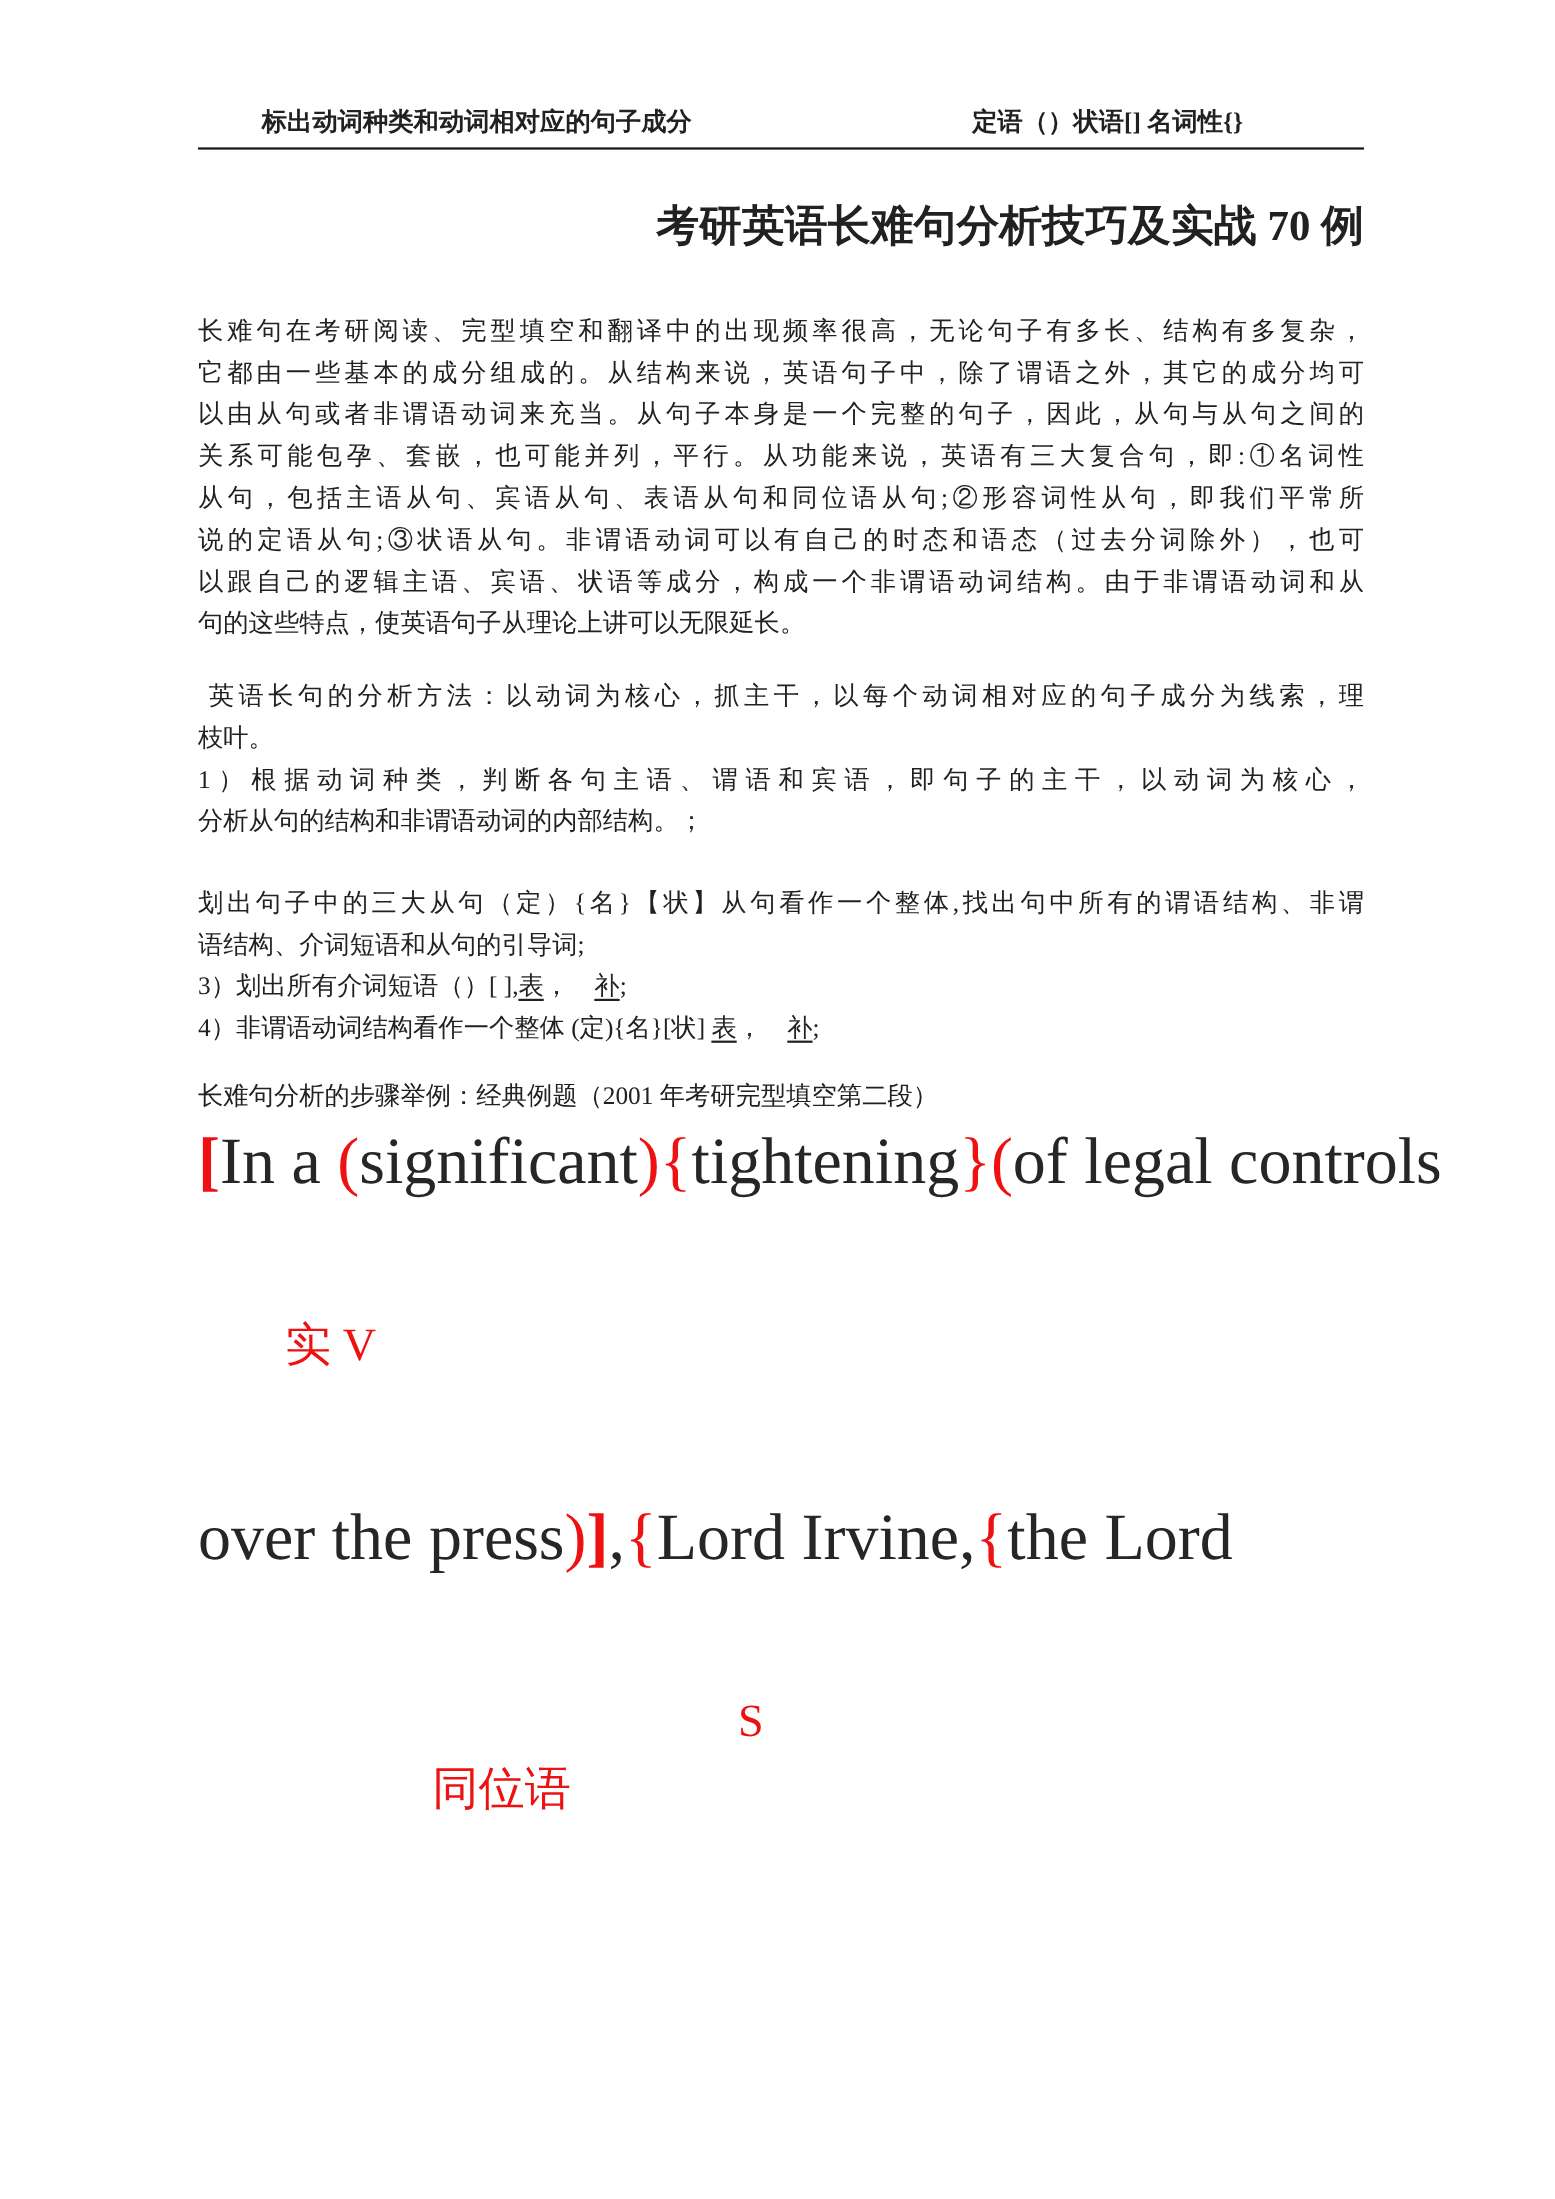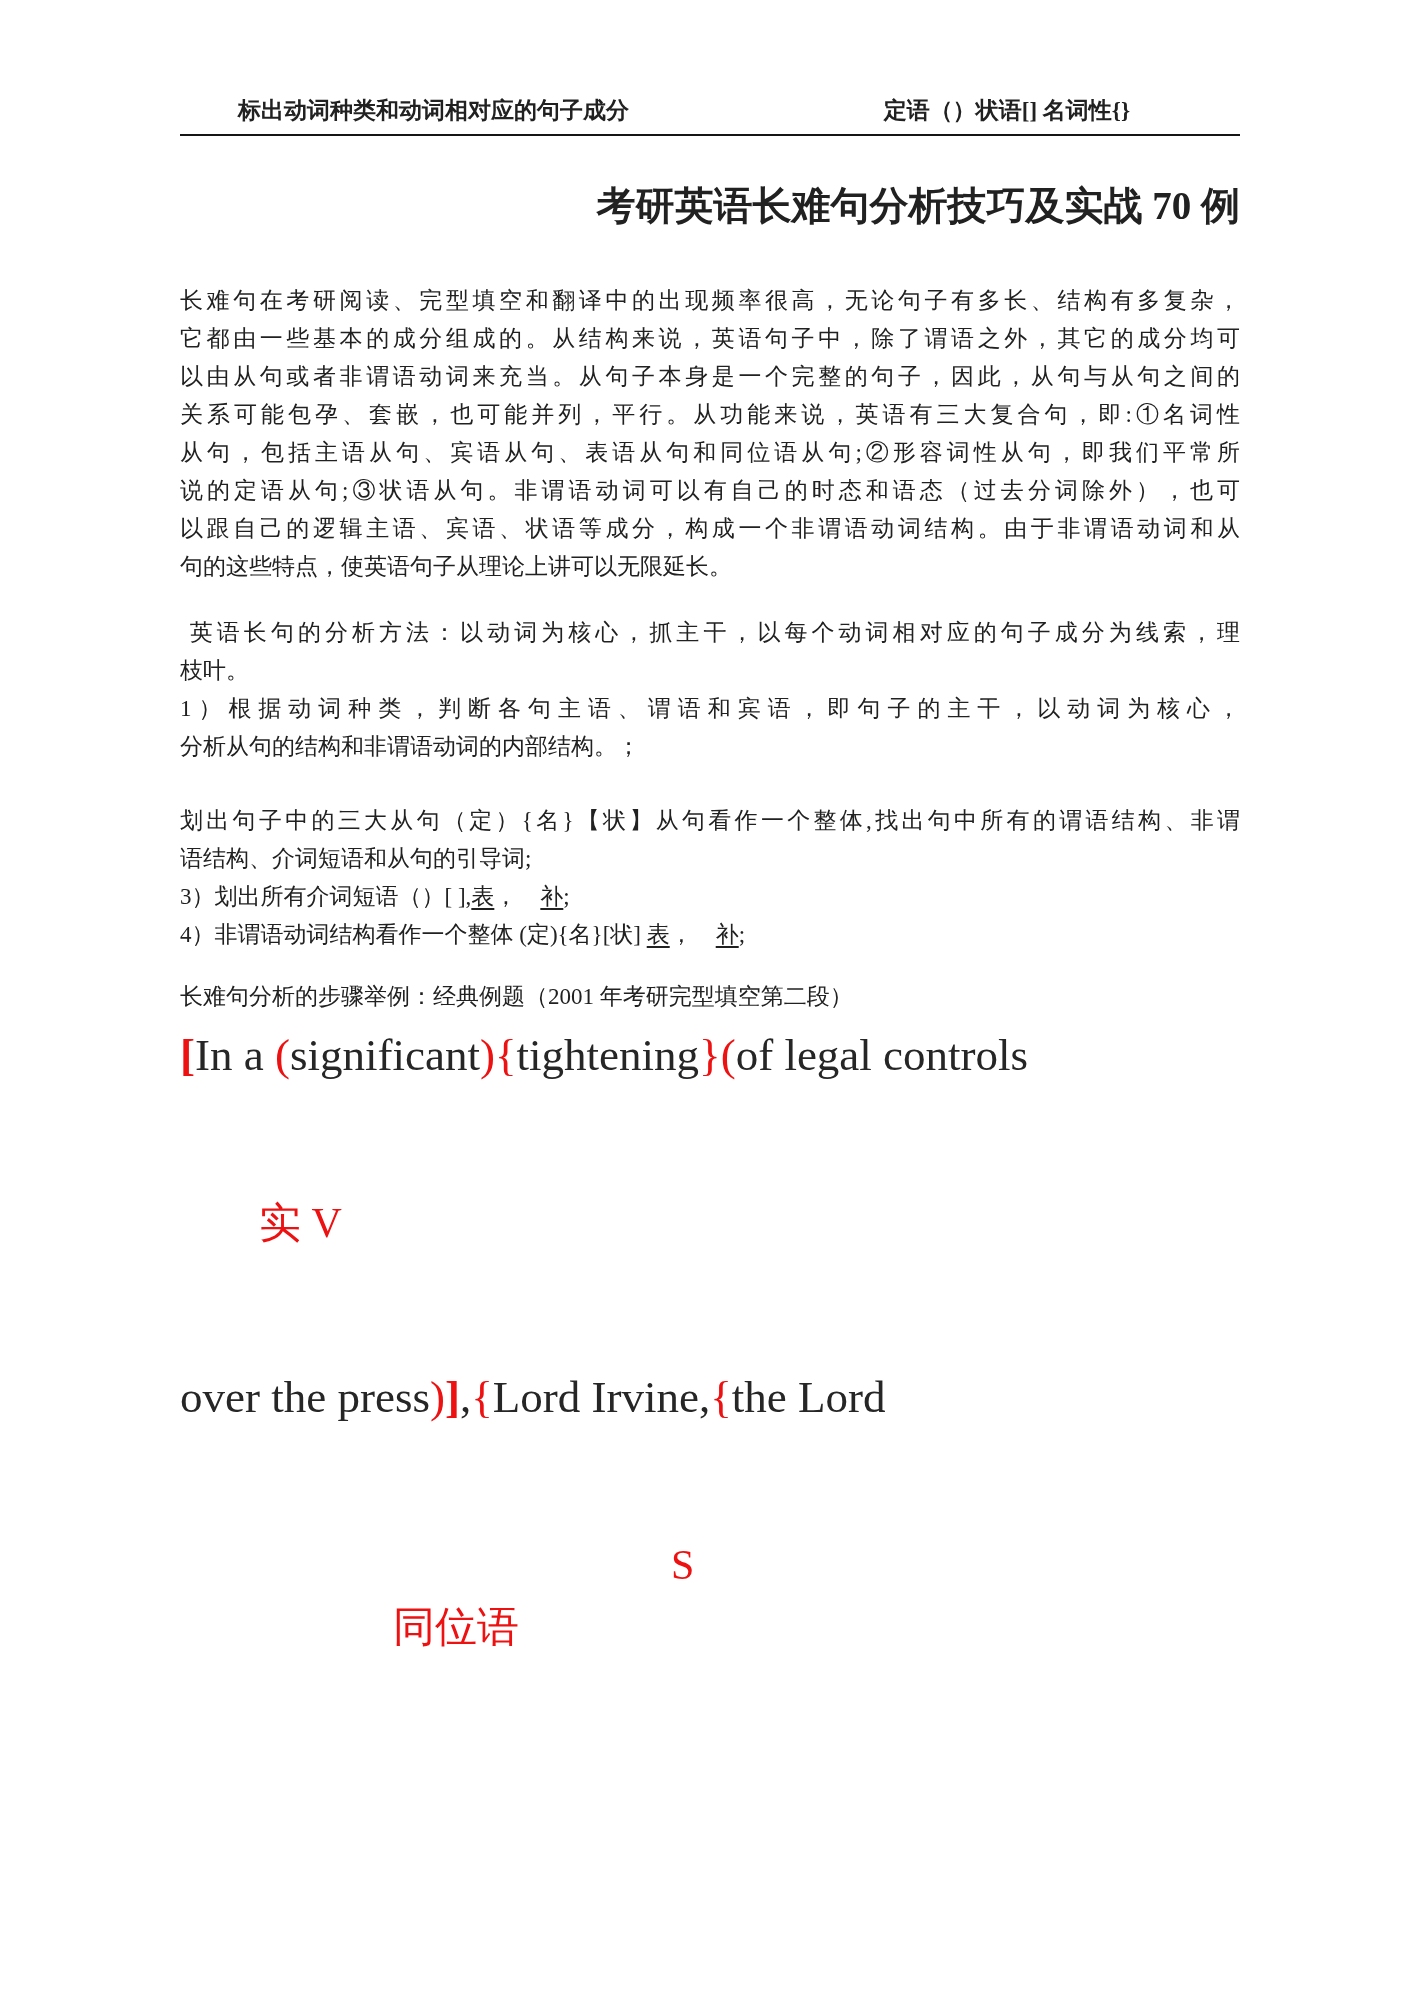--- a/index.html
+++ b/index.html
@@ -23,21 +23,21 @@
   .title{ margin-top:44px; font-size:39px; line-height:52px; font-weight:bold; text-align:right; white-space:pre; }
 
   
   .body-text{ font-size:23px; line-height:38px; }
   .jline{ text-align:justify; text-align-last:justify; text-justify:inter-character; }
   .nline{ text-align:left; white-space:pre-wrap; }
   .mt50{ margin-top:50px; } .mt28{ margin-top:28px; } .mt36{ margin-top:36px; } .mt24{ margin-top:24px; }
   .u2{ text-decoration:underline; text-underline-offset:4px; text-decoration-thickness:2px; }
 
   
-  .ex{ position:relative; font-size:45px; line-height:62px; white-space:pre; color:#262626;font-family:Liberation Serif, serif; }
+  .ex{ position:relative; font-size:60px; line-height:62px; white-space:pre; color:#262626;font-family:Liberation Serif, serif; }
   .ex.first{ margin-top:8px; }
   .mb44{ margin-bottom:44px; } .mb50{ margin-bottom:50px; } .mb46{ margin-bottom:46px; }
   .mb48{ margin-bottom:48px; }
   .seg.r{ color:var(--red); }
   .seg.k{ color:#262626; }
   .seg.b{ font-weight:bold; }
   .seg.u{ text-decoration:underline; text-underline-offset:9px; text-decoration-thickness:3px; }
 
   
   .ann{ color:var(--red); font-size:42px; line-height:62px; white-space:pre; }

